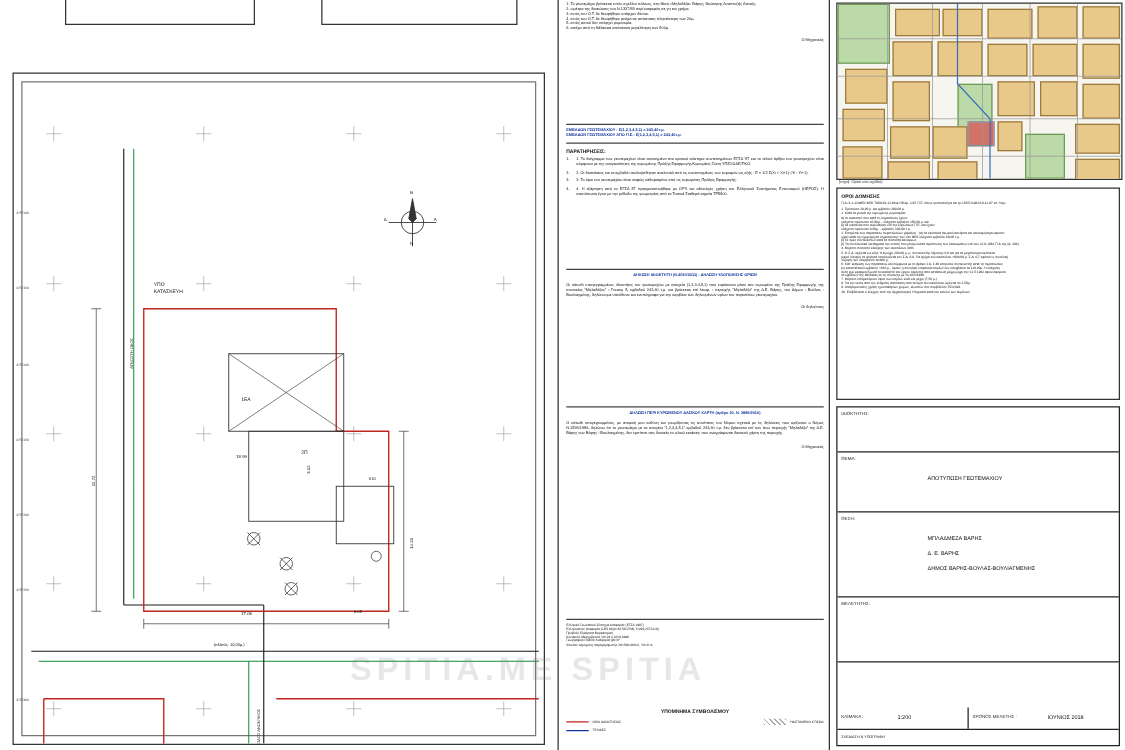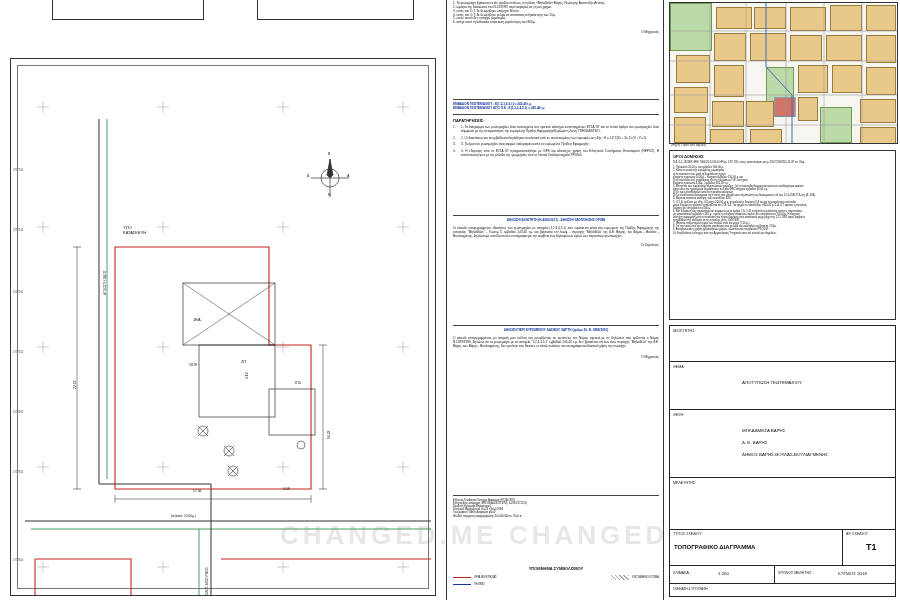--- a/index.html
+++ b/index.html
@@ -415,36 +415,29 @@
       <div class="tb-row" style="top:84px;height:68px;">
         <span class="tb-label" style="top:3px;">ΘΕΣΗ:</span>
         <span class="tb-value" style="left:72px;top:18px;">ΜΠΛΑΔΜΕΖΑ ΒΑΡΗΣ</span>
         <span class="tb-value" style="left:72px;top:30px;">Δ. Ε. ΒΑΡΗΣ</span>
         <span class="tb-value" style="left:72px;top:42px;">ΔΗΜΟΣ ΒΑΡΗΣ-ΒΟΥΛΑΣ-ΒΟΥΛΙΑΓΜΕΝΗΣ</span>
       </div>
       <div class="tb-row" style="top:152px;height:52px;">
         <span class="tb-label" style="top:3px;">ΜΕΛΕΤΗΤΗΣ:</span>
       </div>
 
-      <div class="tb-row" style="top:204px;height:36px;">
-        <span class="tb-label" style="top:2px;">ΤΥΠΟΣ ΣΧΕΔΙΟΥ</span>
-        <span class="tb-value b" style="left:4px;top:14px;font-size:6px;">ΤΟΠΟΓΡΑΦΙΚΟ ΔΙΑΓΡΑΜΜΑ</span>
-        <span style="position:absolute;left:172px;top:0;bottom:0;width:1px;background:#222;"></span>
-        <span class="tb-label" style="left:176px;top:2px;">ΑΡ. ΣΧΕΔΙΟΥ</span>
-        <span class="tb-value b" style="left:196px;top:12px;font-size:9px;">Τ1</span>
-      </div>
 
       <div class="tb-row" style="top:240px;height:18px;">
         <span class="tb-label" style="top:5px;">ΚΛΙΜΑΚΑ :</span>
         <span class="tb-value" style="left:48px;top:5px;">1:200</span>
         <span style="position:absolute;left:104px;top:0;bottom:0;width:1px;background:#222;"></span>
         <span class="tb-label" style="left:108px;top:5px;">ΧΡΟΝΟΣ ΜΕΛΕΤΗΣ :</span>
         <span class="tb-value" style="left:168px;top:5px;">ΙΟΥΝΙΟΣ 2018</span>
       </div>
 
       <div class="tb-row" style="top:258px;height:14px;border-bottom:0;">
         <span class="tb-label" style="top:3px;font-size:3px;">ΣΧΕΔΙΑΣΗ &amp; ΥΠΟΓΡΑΦΗ</span>
       </div>
     </div>
   </div>
 
-  <div id="watermark">CHANGED.ME CHANGED</div>
+  <div id="watermark">SPITIA.ME SPITIA</div>
 </div>
 
 </body></html>

